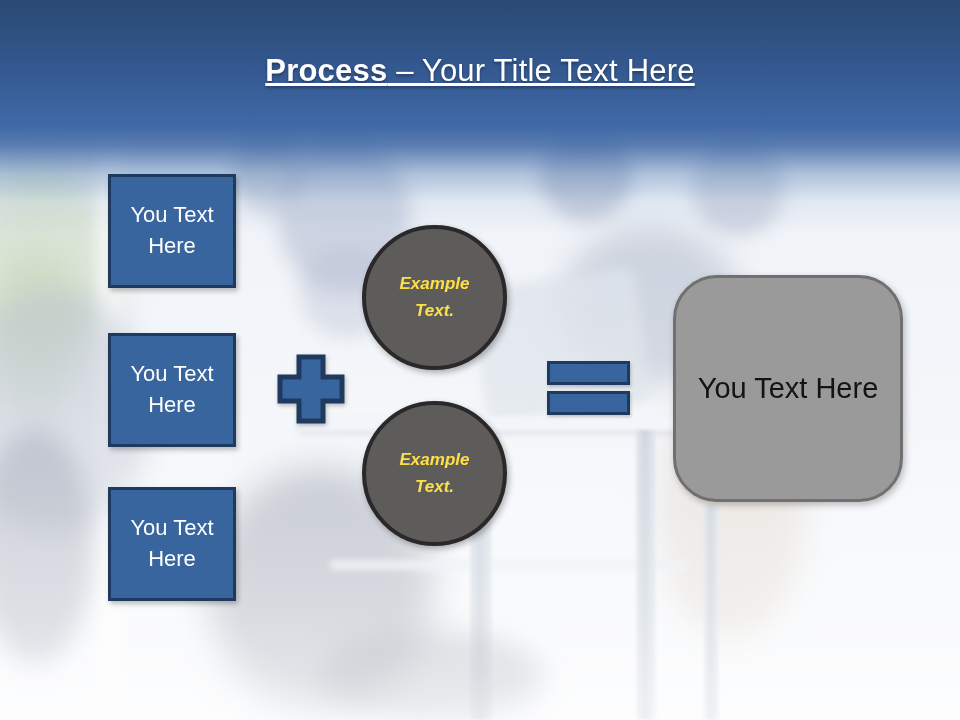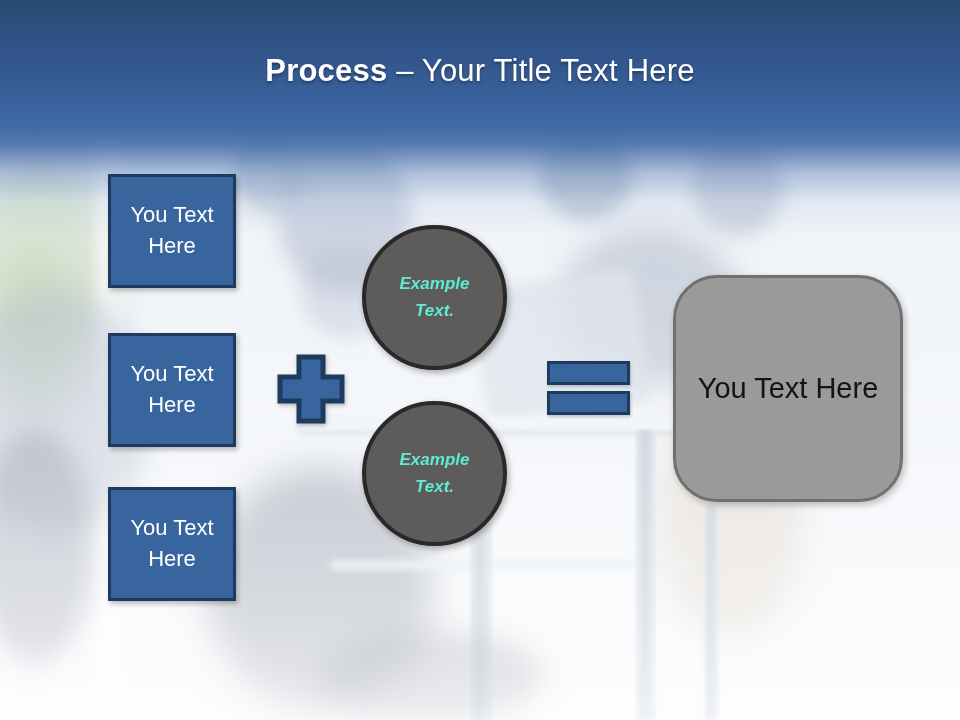--- a/index.html
+++ b/index.html
@@ -42,41 +42,41 @@
       #3c64a0 46%,
       var(--header-bottom,#4169a6) 54%,
       rgba(65,105,166,.85) 62%,
       rgba(97,135,186,.45) 74%,
       rgba(160,185,220,.18) 86%,
       rgba(255,255,255,0) 100%);
   }
   .title{
     position:absolute;left:0;top:53px;width:960px;margin:0;text-align:center;
     color:var(--title-color,#ffffff);font-size:31px;font-weight:normal;
-    text-shadow:0 2px 3px rgba(0,0,0,.35);letter-spacing:.2px;
+    text-shadow:0 2px 3px rgba(0,0,0,.35);letter-spacing:.2px;text-decoration:underline;
   }
   .t-bold{font-weight:bold;}
   
   .sq{
     position:absolute;left:108px;width:128px;height:114px;box-sizing:border-box;
     background:var(--accent-blue,#38659e);border:3px solid var(--accent-blue-border,#1e3a5f);
     display:flex;align-items:center;justify-content:center;
     box-shadow:2px 3px 5px rgba(0,0,0,.25);
   }
   .sq1{top:174px;} .sq2{top:333px;} .sq3{top:487px;}
   .box-label{color:#fff;font-size:22px;line-height:1.4;text-align:center;width:110px;}
   .plus{position:absolute;left:276px;top:353px;filter:drop-shadow(1px 2px 2px rgba(0,0,0,.25));}
   .circle{
     position:absolute;left:362px;width:145px;height:145px;box-sizing:border-box;border-radius:50%;
     background:var(--circle-gray,#5e5b5b);border:4px solid var(--circle-border,#2a2828);
     display:flex;align-items:center;justify-content:center;
     box-shadow:2px 3px 6px rgba(0,0,0,.30);
   }
   .c1{top:225px;} .c2{top:401px;}
-  .circle-label{display:block;width:95px;color:#5eead4;font-size:17px;font-weight:bold;font-style:italic;line-height:1.55;text-align:center;}
+  .circle-label{display:block;width:95px;color:#fde047;font-size:17px;font-weight:bold;font-style:italic;line-height:1.55;text-align:center;}
   .equals{position:absolute;left:547px;top:361px;}
   .eq-bar{
     width:83px;height:24px;box-sizing:border-box;margin-bottom:6px;
     background:var(--accent-blue,#38659e);border:3px solid var(--accent-blue-border,#1e3a5f);
     box-shadow:1px 2px 3px rgba(0,0,0,.2);
   }
   .result{
     position:absolute;left:673px;top:275px;width:230px;height:227px;box-sizing:border-box;
     background:var(--result-gray,rgba(152,152,152,.95));border:3px solid var(--result-border,#707070);
     border-radius:44px;display:flex;align-items:center;justify-content:center;

